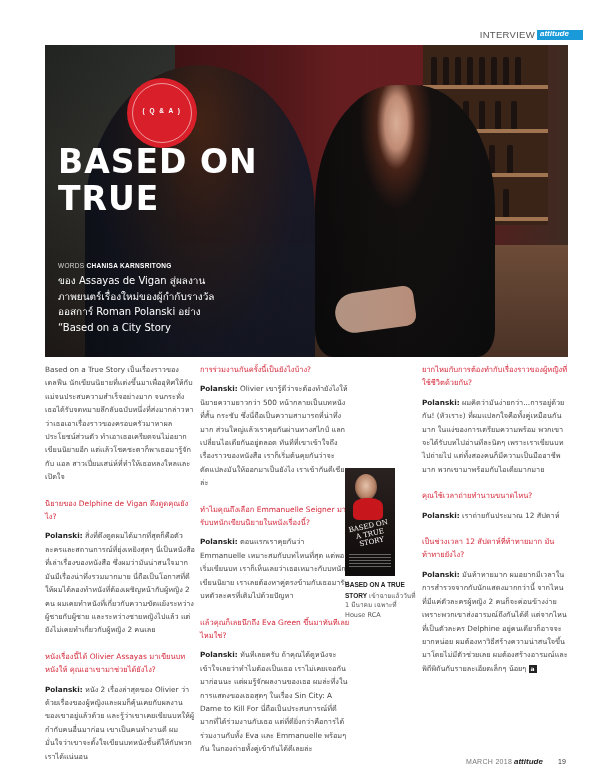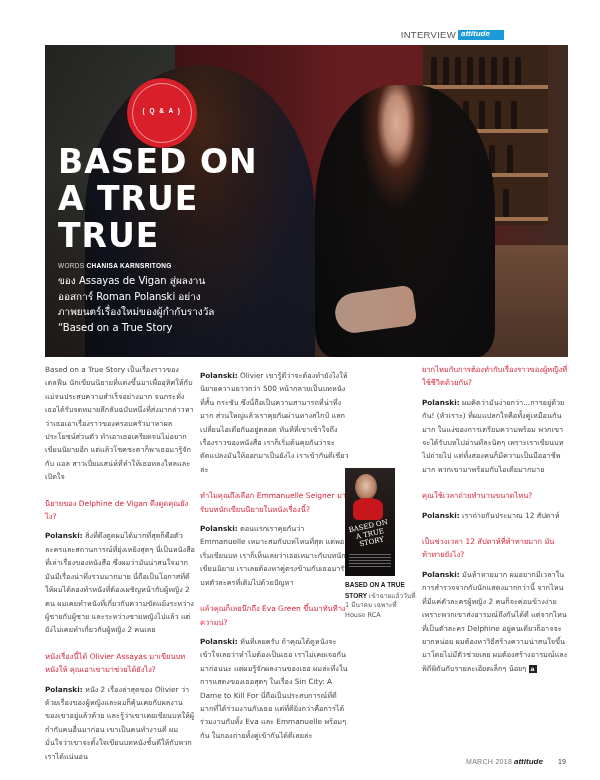--- a/index.html
+++ b/index.html
@@ -1,18 +1,18 @@
 <!DOCTYPE html>
 <html><head>
 <meta charset="utf-8">
 <style>
   html, body { margin:0; padding:0; }
   body { width:600px; height:780px; background:#ffffff; position:relative; overflow:hidden;
          font-family:"DejaVu Sans", sans-serif; color:#333; }
-  .header { position:absolute; top:28px; left:0; width:504px; height:14px; }
+  .header { position:absolute; top:28px; left:0; width:583px; height:14px; }
   .header-section { position:absolute; right:48px; top:1px; font-family:"Liberation Sans", sans-serif;
          font-size:9.5px; color:#555; letter-spacing:0.3px; }
   .header-bar { position:absolute; right:0; top:2px; width:46px; height:10px; background:#1a9ad9; }
   .header-brand { position:absolute; left:3px; top:-1px; color:#fff; font-size:8px; font-weight:bold;
          font-style:italic; font-family:"Liberation Sans", sans-serif; }
 
   .hero { position:absolute; left:45px; top:45px; width:523px; height:312px; overflow:hidden;
           background:#15803d; }
   .hero-bg-left { position:absolute; left:0; top:0; width:130px; height:312px;
           background:linear-gradient(180deg,#4b4f4a 0%,#5b5c53 40%,#3f3530 100%); }
@@ -128,50 +128,50 @@
   <div class="hero-leg"></div>
   <div class="hero-shade"></div>
 
   <div class="qa-badge">
     <div class="qa-ring"></div>
     <div class="qa-text">( Q &amp; A )</div>
   </div>
 
   <h1 class="hero-title">
     <span>BASED ON</span>
-    <span>A TRUE</span>
     <span>TRUE</span>
   </h1>
 
   <div class="byline">
     <span>WORDS</span>
     <span class="byline-name">CHANISA KARNSRITONG</span>
   </div>
 
   <div class="standfirst">
     <div>ของ Assayas de Vigan สู่ผลงาน</div>
+    <div>ภาพยนตร์เรื่องใหม่ของผู้กำกับรางวัล</div>
     <div>ออสการ์ Roman Polanski อย่าง</div>
-    <div>ภาพยนตร์เรื่องใหม่ของผู้กำกับรางวัล</div>
-    <div>“Based on a True Story</div>
+    <div>“Based on a City Story</div>
   </div>
 </div>
 
 <div class="col col1">
   <p class="para">Based on a True Story เป็นเรื่องราวของเดลฟีน นักเขียนนิยายที่แต่งขึ้นมาเพื่ออุทิศให้กับแม่จนประสบความสำเร็จอย่างมาก จนกระทั่งเธอได้รับจดหมายลึกลับฉบับหนึ่งที่ส่งมากล่าวหาว่าเธอเอาเรื่องราวของครอบครัวมาหาผลประโยชน์ส่วนตัว ทำเอาเธอเครียดจนไม่อยากเขียนนิยายอีก แต่แล้วโชคชะตาก็พาเธอมารู้จักกับ แอล สาวเปี่ยมเสน่ห์ที่ทำให้เธอหลงใหลและเปิดใจ</p>
   <p class="q">นิยายของ Delphine de Vigan ดึงดูดคุณยังไง?</p>
   <p class="a"><span class="speaker">Polanski:</span> <span>สิ่งที่ดึงดูดผมได้มากที่สุดก็คือตัวละครและสถานการณ์ที่ยุ่งเหยิงสุดๆ นี่เป็นหนังสือที่เล่าเรื่องของหนังสือ ซึ่งผมว่ามันน่าสนใจมาก มันมีเรื่องน่าทึ่งรวมมากมาย นี่ถือเป็นโอกาสที่ดีให้ผมได้ลองทำหนังที่ต้องเผชิญหน้ากับผู้หญิง 2 คน ผมเคยทำหนังที่เกี่ยวกับความขัดแย้งระหว่างผู้ชายกับผู้ชาย และระหว่างชายหญิงไปแล้ว แต่ยังไม่เคยทำเกี่ยวกับผู้หญิง 2 คนเลย</span></p>
   <p class="q">หนังเรื่องนี้ได้ Olivier Assayas มาเขียนบทหนังให้ คุณเอาเขามาช่วยได้ยังไง?</p>
   <p class="a"><span class="speaker">Polanski:</span> <span>หนัง 2 เรื่องล่าสุดของ Olivier ว่าด้วยเรื่องของผู้หญิงและผมก็คุ้นเคยกับผลงานของเขาอยู่แล้วด้วย และรู้ว่าเขาเคยเขียนบทให้ผู้กำกับคนอื่นมาก่อน เขาเป็นคนทำงานดี ผมมั่นใจว่าเขาจะตั้งใจเขียนบทหนังชั้นดีให้กับพวกเราได้แน่นอน</span></p>
 </div>
 
 <div class="col col2" style="top:363px;">
+  <p class="q">การร่วมงานกันครั้งนี้เป็นยังไงบ้าง?</p>
   <p class="a"><span class="speaker">Polanski:</span> <span>Olivier เขารู้ดีว่าจะต้องทำยังไงให้นิยายความยาวกว่า 500 หน้ากลายเป็นบทหนังที่สั้น กระชับ ซึ่งนี่ถือเป็นความสามารถที่น่าทึ่งมาก ส่วนใหญ่แล้วเราคุยกันผ่านทางสไกป์ แลกเปลี่ยนไอเดียกันอยู่ตลอด ทันทีที่เขาเข้าใจถึงเรื่องราวของหนังสือ เราก็เริ่มต้นคุยกันว่าจะดัดแปลงมันให้ออกมาเป็นยังไง เราเข้ากันดีเชียวล่ะ</span></p>
   <p class="q">ทำไมคุณถึงเลือก Emmanuelle Seigner มารับบทนักเขียนนิยายในหนังเรื่องนี้?</p>
   <p class="a"><span class="speaker">Polanski:</span> <span>ตอนแรกเราคุยกันว่า Emmanuelle เหมาะสมกับบทไหนที่สุด แต่พอเริ่มเขียนบท เราก็เห็นเลยว่าเธอเหมาะกับบทนักเขียนนิยาย เราเลยต้องหาคู่ตรงข้ามกับเธอมารับบทตัวละครที่เติมไปด้วยปัญหา</span></p>
-  <p class="q">แล้วคุณก็เลยนึกถึง Eva Green ขึ้นมาทันทีางความน่?</p>
+  <p class="q">แล้วคุณก็เลยนึกถึง Eva Green ขึ้นมาทันทีเลยไหมใช่?</p>
   <p class="a"><span class="speaker">Polanski:</span> <span>ทันทีเลยครับ ถ้าคุณได้ดูหนังจะเข้าใจเลยว่าทำไมต้องเป็นเธอ เราไม่เคยเจอกันมาก่อนนะ แต่ผมรู้จักผลงานของเธอ ผมล่ะทึ่งในการแสดงของเธอสุดๆ ในเรื่อง Sin City: A Dame to Kill For นี่ถือเป็นประสบการณ์ที่ดีมากที่ได้ร่วมงานกับเธอ แต่ที่ดียิ่งกว่าคือการได้ร่วมงานกับทั้ง Eva และ Emmanuelle พร้อมๆ กัน ในกองถ่ายทั้งคู่เข้ากันได้ดีเลยล่ะ</span></p>
 </div>
 
 <div class="poster">
   <div class="poster-face"></div>
   <div class="poster-scarf"></div>
   <div class="poster-title">BASED ON A TRUE STORY</div>
   <div class="poster-credits"></div>
 </div>
 <div class="caption">

